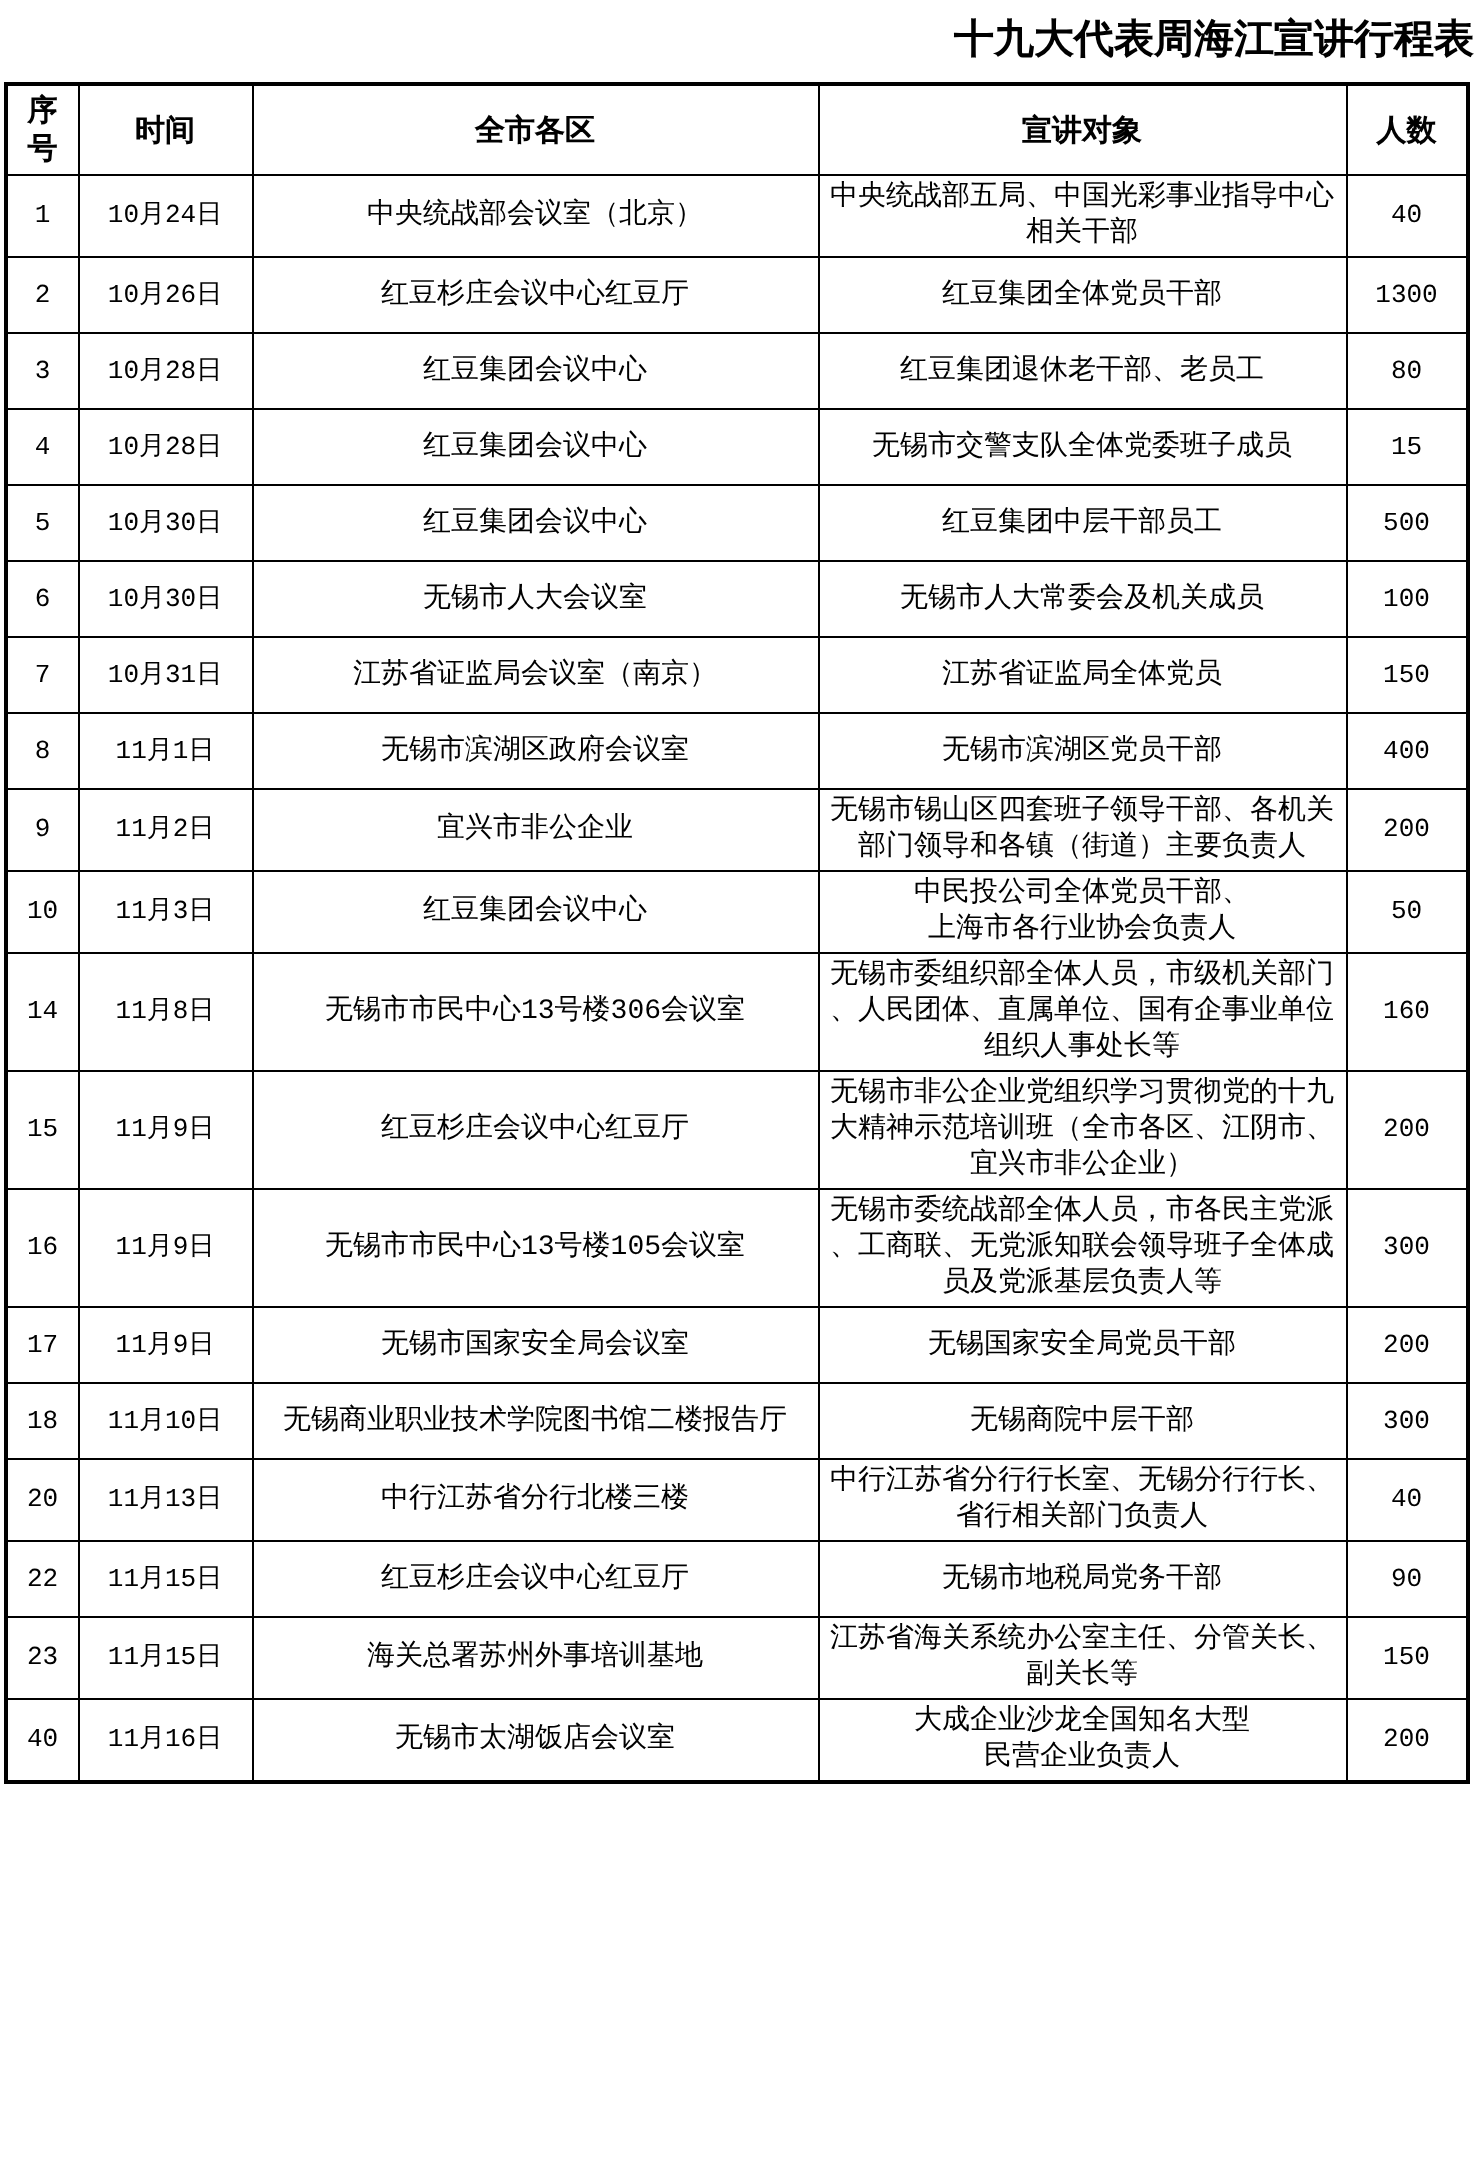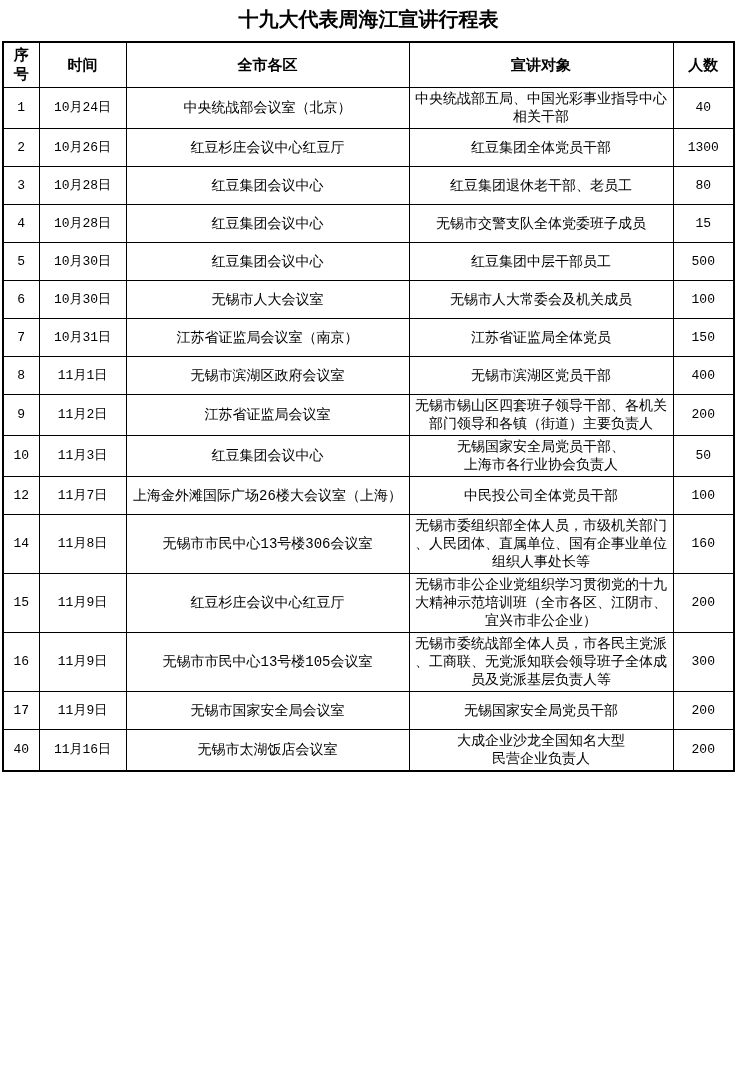--- a/index.html
+++ b/index.html
@@ -11,21 +11,21 @@
   }
   body {
     width: 737px;
     height: 1084px;
     overflow: hidden;
   }
   .page {
     width: 737px;
   }
   .title {
-    text-align: center;
+    text-align: right;
     font-size: 20px;
     font-weight: bold;
     margin: 8px 0 11px 0;
     line-height: 22px;
   }
   table.schedule {
     border-collapse: collapse;
     table-layout: fixed;
     width: 731px;
     margin: 0 auto;
@@ -147,43 +147,36 @@
     <td class="cell-no">8</td>
     <td class="cell-time">11月1日</td>
     <td class="cell-location">无锡市滨湖区政府会议室</td>
     <td class="cell-audience">无锡市滨湖区党员干部</td>
     <td class="cell-count">400</td>
   </tr>
 
   <tr>
     <td class="cell-no">9</td>
     <td class="cell-time">11月2日</td>
-    <td class="cell-location">江苏省证监局会议室</td>
+    <td class="cell-location">宜兴市非公企业</td>
     <td class="cell-audience">无锡市锡山区四套班子领导干部、各机关
 部门领导和各镇（街道）主要负责人</td>
     <td class="cell-count">200</td>
   </tr>
 
   <tr>
     <td class="cell-no">10</td>
     <td class="cell-time">11月3日</td>
     <td class="cell-location">红豆集团会议中心</td>
-    <td class="cell-audience">无锡国家安全局党员干部、
+    <td class="cell-audience">中民投公司全体党员干部、
 上海市各行业协会负责人</td>
     <td class="cell-count">50</td>
   </tr>
 
 
-  <tr>
-    <td class="cell-no">12</td>
-    <td class="cell-time">11月7日</td>
-    <td class="cell-location">上海金外滩国际广场26楼大会议室（上海）</td>
-    <td class="cell-audience">中民投公司全体党员干部</td>
-    <td class="cell-count">100</td>
-  </tr>
 
 
   <tr>
     <td class="cell-no">14</td>
     <td class="cell-time">11月8日</td>
     <td class="cell-location">无锡市市民中心13号楼306会议室</td>
     <td class="cell-audience">无锡市委组织部全体人员，市级机关部门
 、人民团体、直属单位、国有企事业单位
 组织人事处长等</td>
     <td class="cell-count">160</td>
@@ -210,25 +203,55 @@
   </tr>
 
   <tr>
     <td class="cell-no">17</td>
     <td class="cell-time">11月9日</td>
     <td class="cell-location">无锡市国家安全局会议室</td>
     <td class="cell-audience">无锡国家安全局党员干部</td>
     <td class="cell-count">200</td>
   </tr>
 
-
-
-
-
-
+  <tr>
+    <td class="cell-no">18</td>
+    <td class="cell-time">11月10日</td>
+    <td class="cell-location">无锡商业职业技术学院图书馆二楼报告厅</td>
+    <td class="cell-audience">无锡商院中层干部</td>
+    <td class="cell-count">300</td>
+  </tr>
+
+
+  <tr>
+    <td class="cell-no">20</td>
+    <td class="cell-time">11月13日</td>
+    <td class="cell-location">中行江苏省分行北楼三楼</td>
+    <td class="cell-audience">中行江苏省分行行长室、无锡分行行长、
+省行相关部门负责人</td>
+    <td class="cell-count">40</td>
+  </tr>
+
+
+  <tr>
+    <td class="cell-no">22</td>
+    <td class="cell-time">11月15日</td>
+    <td class="cell-location">红豆杉庄会议中心红豆厅</td>
+    <td class="cell-audience">无锡市地税局党务干部</td>
+    <td class="cell-count">90</td>
+  </tr>
+
+  <tr>
+    <td class="cell-no">23</td>
+    <td class="cell-time">11月15日</td>
+    <td class="cell-location">海关总署苏州外事培训基地</td>
+    <td class="cell-audience">江苏省海关系统办公室主任、分管关长、
+副关长等</td>
+    <td class="cell-count">150</td>
+  </tr>
 
   <tr>
     <td class="cell-no">40</td>
     <td class="cell-time">11月16日</td>
     <td class="cell-location">无锡市太湖饭店会议室</td>
     <td class="cell-audience">大成企业沙龙全国知名大型
 民营企业负责人</td>
     <td class="cell-count">200</td>
   </tr>
 </tbody>

